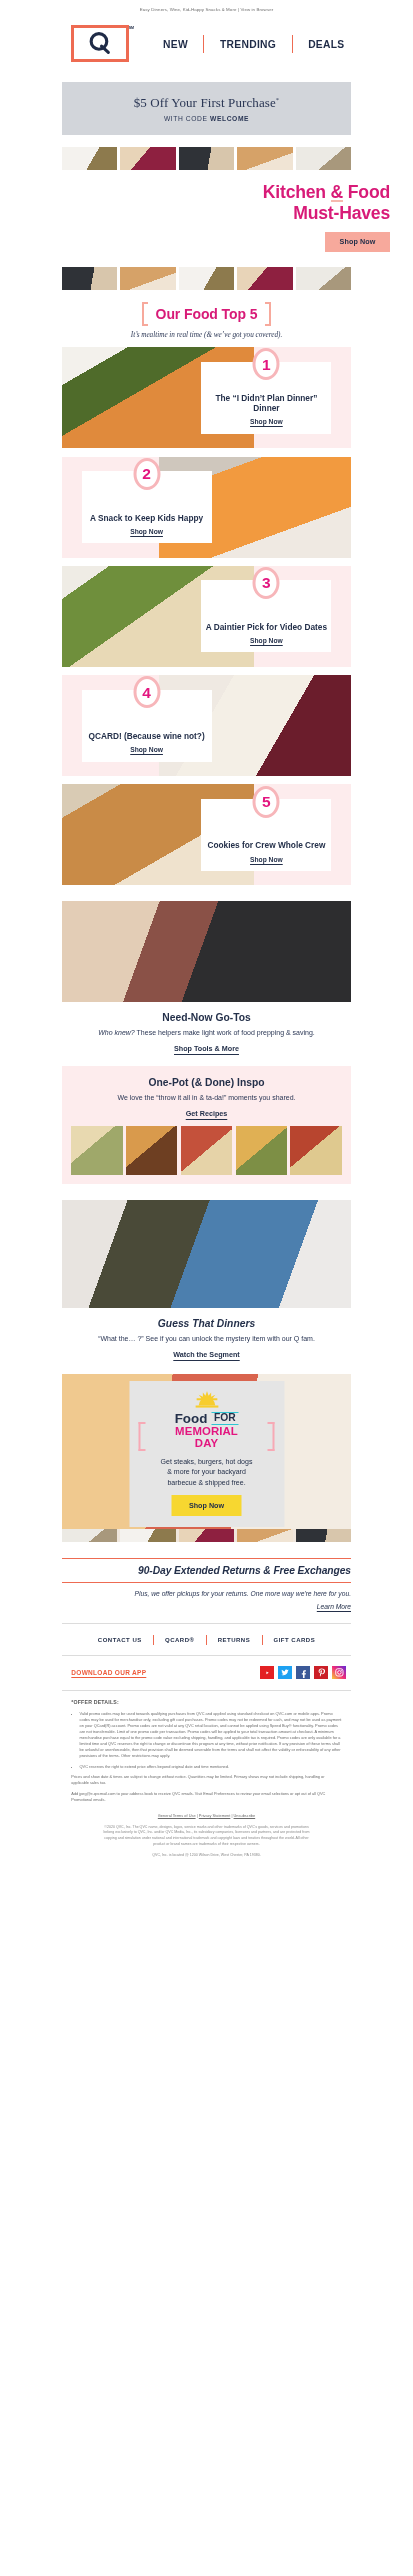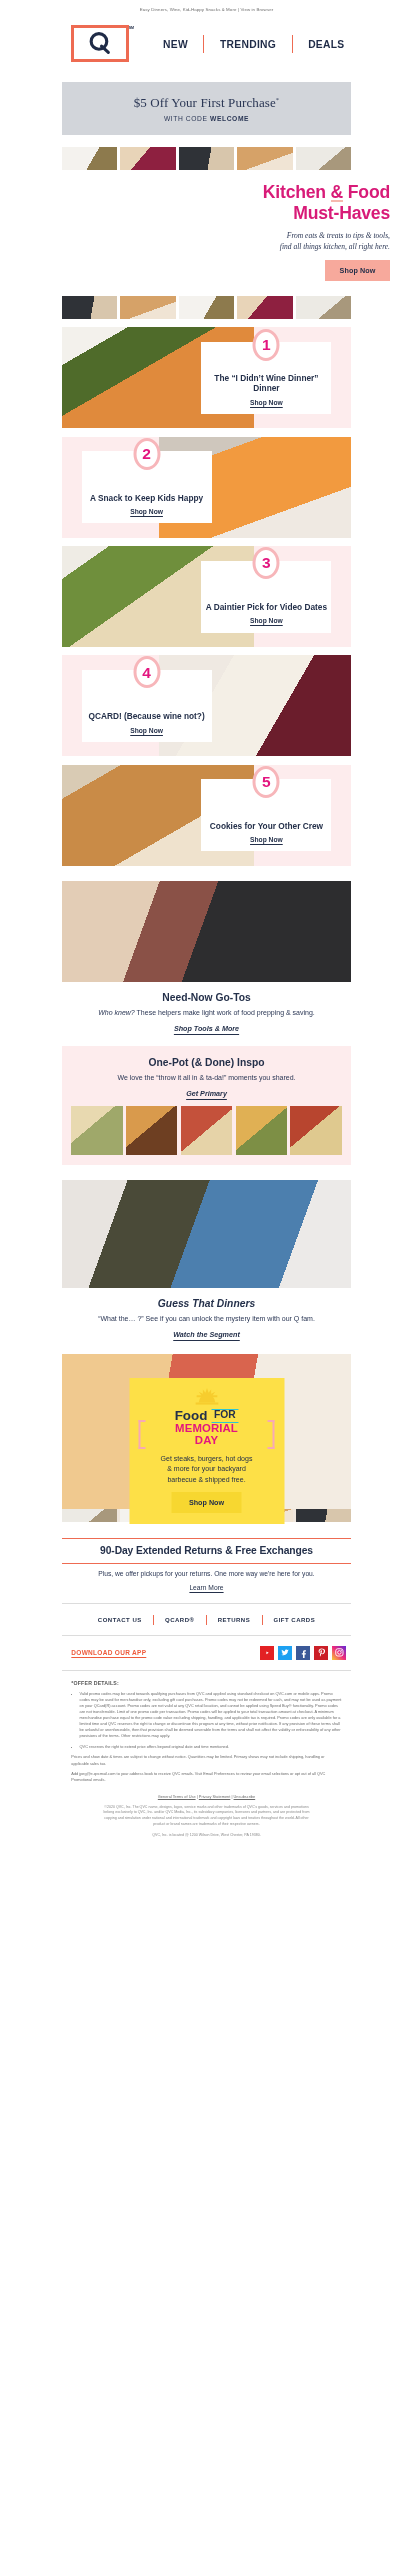--- a/index.html
+++ b/index.html
@@ -162,38 +162,38 @@
   
   .wide-img { margin: 15.5px 39px 0; height: 101px; background-size: cover; }
   .center-block { text-align: center; padding: 10.3px 31px 0; }
   .cb-title { font-size: 10.3px; font-weight: 700; color: #24304a; }
   .cb-sub {
     font-size: 7px; color: #2b3755; margin-top: 4.6px; line-height: 1.45;
   }
   .cb-sub i { font-style: italic; }
   .cb-link {
     display: inline-block; font-size: 7.2px; font-weight: 700; color: #24304a;
-    text-decoration: underline; text-underline-offset: 2.6px; margin-top: 6.2px; font-style: italic;
+    text-decoration: underline; text-underline-offset: 2.6px; margin-top: 6.2px;
   }
 
   
   .pinkband { background: #fdeced; margin: 12.4px 39px 0; padding: 11.4px 0 0; }
   .thumbs { display: flex; gap: 3.6px; padding: 8.3px 9.3px 9.3px; }
   .thumbs .th { flex: 1; height: 49px; background-size: cover; }
   .th1 { background: linear-gradient(140deg,#e8d9b0 0 40%, #9fa86a 40% 100%); }
   .th2 { background: linear-gradient(140deg,#d99a4c 0 45%, #6e3f22 45% 100%); }
   .th3 { background: linear-gradient(140deg,#c4513b 0 50%, #e6d3a8 50% 100%); }
   .th4 { background: linear-gradient(140deg,#e0b054 0 48%, #7d8f45 48% 100%); }
   .th5 { background: linear-gradient(140deg,#b8452f 0 45%, #dfc98f 45% 100%); }
 
   
   .md-wrap { position: relative; margin: 14.5px 39px 0; height: 155px; }
   .md-card {
-    position: absolute; left: 50%; top: 24px; transform: translateX(-50%);
-    width: 155px; background: #fde047; text-align: center;
+    position: absolute; left: 50%; top: 7px; transform: translateX(-50%);
+    width: 155px; background: #e5e5e5; text-align: center;
     padding: 9.3px 9.3px 11.4px;
   }
   .sun { width: 31px; height: 17.6px; margin: 0 auto 4.1px; display:block; }
   .md-food {
     font-size: 13.4px; font-weight: 700; color: #24304a; line-height: 1;
     display: inline-block; vertical-align: middle;
   }
   .md-for {
     font-size: 10.3px; font-weight: 700; color: #24304a;
     border-top: 1.5px solid #2ec5d3; border-bottom: 1.5px solid #2ec5d3;
@@ -211,21 +211,21 @@
     font-size: 11.4px; font-weight: 700; color: #e3157f; letter-spacing: 0.1px;
   }
   .md-sub { font-size: 7px; color: #24304a; line-height: 1.5; margin-top: 5.2px; }
   .btn-yellow {
     display: inline-block; background: #f7d730; color: #24304a;
     font-size: 7.2px; font-weight: 700; padding: 5.7px 17.6px;
     margin-top: 7.2px; text-decoration: none;
   }
 
   
-  .returns { margin: 0 39px; padding: 15.5px 0 11.4px; text-align: center; }
+  .returns { margin: 0 39px; padding: 15.5px 0 11.4px; text-align: right; font-style: italic; }
   .rule { height: 0.5px; background: #ee6b52; }
   .returns h2 {
     font-size: 10.3px; font-weight: 700; color: #24304a;
     padding: 7.2px 0 6.2px; letter-spacing: -0.1px;
   }
   .returns p { font-size: 6.7px; color: #2b3755; margin-top: 7.2px; }
   .returns a.learn {
     display: inline-block; font-size: 6.7px; color: #24304a;
     text-decoration: underline; text-underline-offset: 2.1px; margin-top: 6.2px;
   }
@@ -316,42 +316,46 @@
     <div class="cell c-knife"></div>
     <div class="cell c-bread"></div>
     <div class="cell c-board"></div>
   </div>
 
   <div class="hero">
     <h1>
       <span>Kitchen </span><span class="amp-underline">&amp;</span><span> Food</span><br>
       <span>Must-Haves</span>
     </h1>
-    <p>
-      <span>From eats &amp; treats to tips &amp; tools,</span><br>
-      <span>find all things kitchen, all right here.</span>
-    </p>
     <a class="btn-pink" href="#">Shop Now</a>
   </div>
 
   <div class="collage">
     <div class="cell c-knife"></div>
     <div class="cell c-bread"></div>
     <div class="cell c-gems"></div>
     <div class="cell c-jam"></div>
     <div class="cell c-board"></div>
   </div>
 
+  <div class="bracket-head">
+    <div class="bracket-row">
+      <span class="brk l"></span>
+      <span class="bracket-title">Our Food Top 5</span>
+      <span class="brk r"></span>
+    </div>
+    <div class="bracket-sub">It’s mealtime in real time (&amp; we’ve got you covered).</div>
+  </div>
 
   <div class="t5">
     <div class="t5-bg"></div>
     <div class="t5-img left p-salmon"></div>
     <div class="t5-card on-right">
       <span class="t5-num">1</span>
-      <div class="t5-title">The “I Didn’t Wine Dinner” Dinner</div>
+      <div class="t5-title">The “I Didn’t Plan Dinner” Dinner</div>
       <a class="t5-link" href="#">Shop Now</a>
     </div>
   </div>
 
   <div class="t5">
     <div class="t5-bg"></div>
     <div class="t5-img right p-cheese"></div>
     <div class="t5-card on-left">
       <span class="t5-num">2</span>
       <div class="t5-title">A Snack to Keep Kids Happy</div>
@@ -377,39 +381,39 @@
       <div class="t5-title">QCARD! (Because wine not?)</div>
       <a class="t5-link" href="#">Shop Now</a>
     </div>
   </div>
 
   <div class="t5">
     <div class="t5-bg"></div>
     <div class="t5-img left p-cookies"></div>
     <div class="t5-card on-right">
       <span class="t5-num">5</span>
-      <div class="t5-title">Cookies for Your Other Crew</div>
+      <div class="t5-title">Cookies for Crew Whole Crew</div>
       <a class="t5-link" href="#">Shop Now</a>
     </div>
   </div>
 
   <div class="wide-img p-sealer"></div>
   <div class="center-block">
     <div class="cb-title">Need-Now Go-Tos</div>
     <div class="cb-sub">
       <i>Who knew?</i><span> These helpers make light work of food prepping &amp; saving.</span>
     </div>
     <a class="cb-link" href="#">Shop Tools &amp; More</a>
   </div>
 
   <div class="pinkband">
     <div class="center-block" style="padding-top:0">
       <div class="cb-title">One-Pot (&amp; Done) Inspo</div>
       <div class="cb-sub">We love the “throw it all in &amp; ta-da!” moments you shared.</div>
-      <a class="cb-link" href="#">Get Primary</a>
+      <a class="cb-link" href="#">Get Recipes</a>
     </div>
     <div class="thumbs">
       <div class="th th1"></div>
       <div class="th th2"></div>
       <div class="th th3"></div>
       <div class="th th4"></div>
       <div class="th th5"></div>
     </div>
   </div>
 

